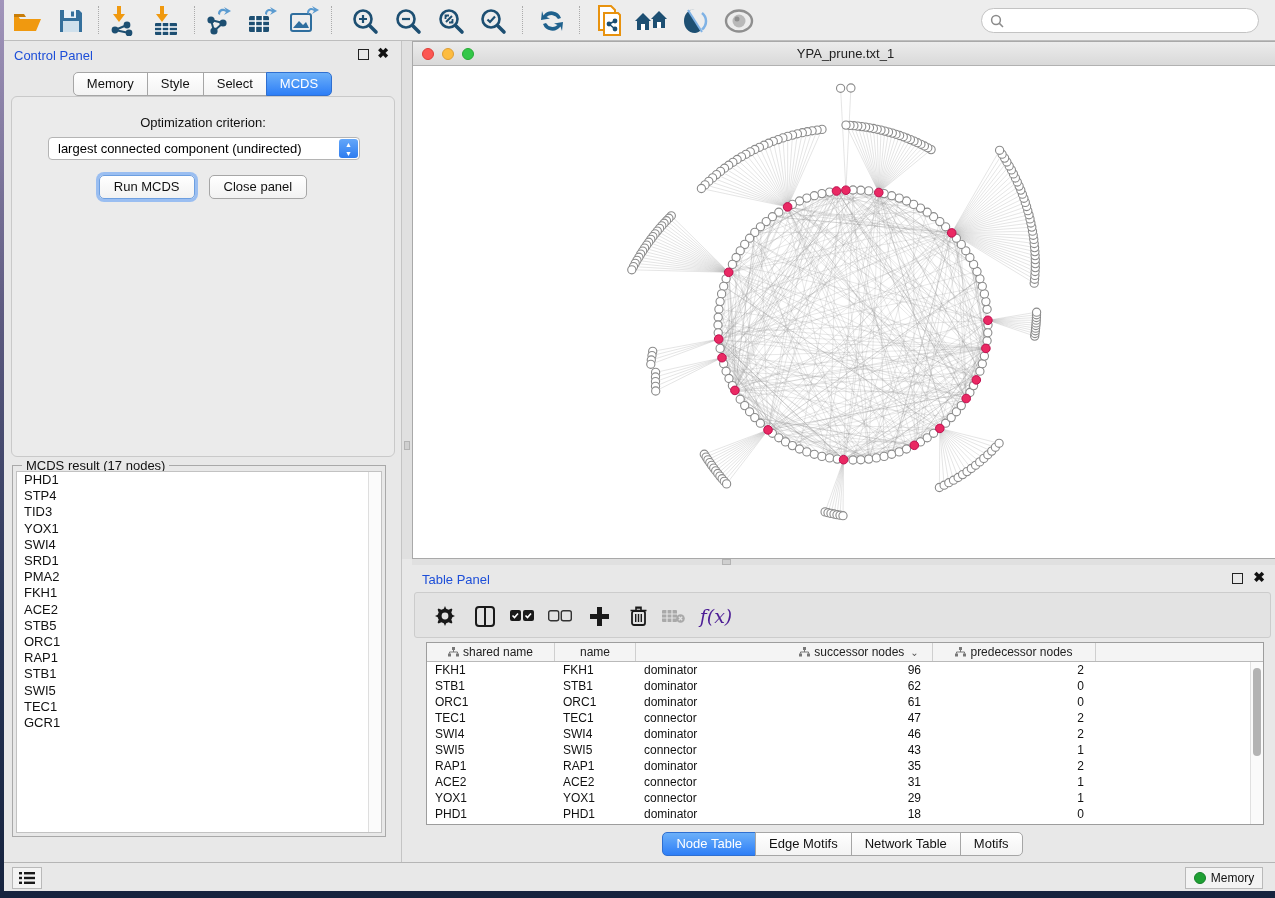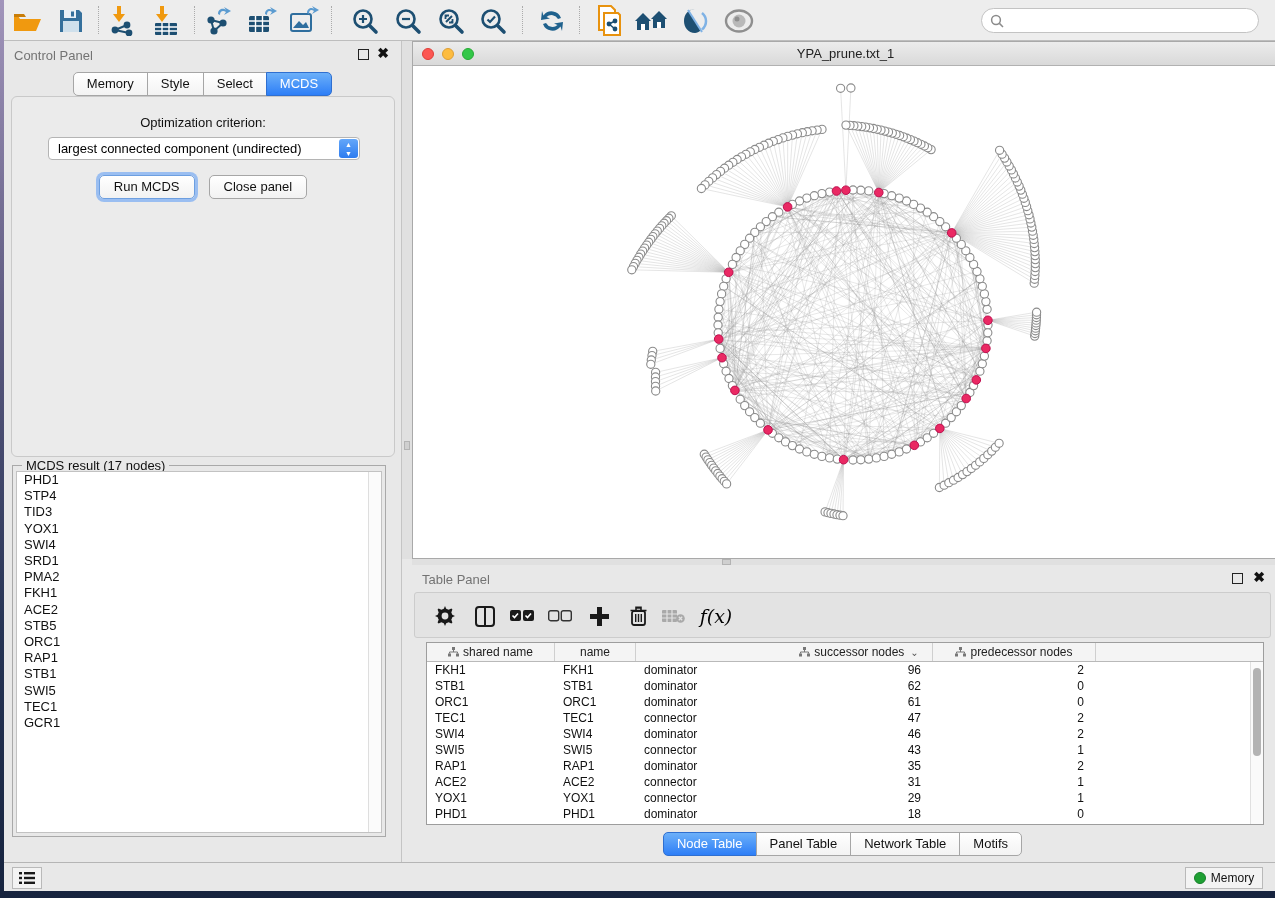--- a/index.html
+++ b/index.html
@@ -12,21 +12,21 @@
   
   .toolbar { position:absolute; left:0; top:0; right:0; height:41px; background:#ededed; border-bottom:1px solid #bdbdbd; }
   .tb-btn { position:absolute; top:4px; width:34px; height:34px; display:flex; align-items:center; justify-content:center; }
   .tb-sep { position:absolute; top:6px; height:28px; border-left:1px dotted #ababab; }
   .search-field { position:absolute; top:8px; right:16px; width:278px; height:25px; background:#fff; border:1px solid #c3c3c3; border-radius:13px; display:flex; align-items:center; padding-left:8px; }
   .search-field input { border:none; outline:none; background:transparent; font:13px "Liberation Sans",sans-serif; width:230px; margin-left:4px; }
 
   
   .control-panel { position:absolute; left:0; top:41px; width:398px; height:821px; background:#e8e8e8; border-right:1px solid #c4c4c4; }
   .panel-header { position:relative; height:28px; }
-  .panel-title { position:absolute; left:10px; top:7px; font-size:13px; color:#737373; }
+  .panel-title { position:absolute; left:10px; top:7px; font-size:13px; color:#1d4ed8; }
   .panel-float { position:absolute; top:8px; width:11px; height:11px; border:1.5px solid #222; }
   .panel-close { position:absolute; top:5px; font-size:14px; font-weight:bold; color:#111; line-height:15px; }
   .cp-tabs { position:absolute; top:31px; left:0; width:100%; display:flex; justify-content:center; }
   .seg { display:flex; }
   .seg .seg-btn { border:1px solid #a6a6a6; background:linear-gradient(#ffffff,#f3f3f3); margin-left:-1px; font:13px "Liberation Sans",sans-serif; padding:3px 13px 4px; color:#111; cursor:default; }
   .seg .seg-btn:first-child { border-radius:5px 0 0 5px; margin-left:0; }
   .seg .seg-btn:last-child { border-radius:0 5px 5px 0; }
   .seg .seg-btn.active { background:linear-gradient(#6cb0f9,#2d7ef7); border-color:#2f6fd0; color:#fff; }
   .cp-box { position:absolute; left:7px; top:55px; width:384px; height:361px; background:#ebebeb; border:1px solid #c9c9c9; border-radius:6px; }
   .opt-label { position:absolute; top:18px; width:100%; text-align:center; font-size:13px; color:#111; }
@@ -55,21 +55,21 @@
   .t-yellow { left:29px; background:#fdbc40; border:1px solid #de9f34; }
   .t-green { left:49px; background:#33c748; border:1px solid #27aa35; }
   .nw-title { text-align:center; font-size:13px; color:#222; line-height:23px; }
   .nw-canvas { position:absolute; left:0; top:24px; width:865px; height:492px; background:#fff; }
   .nw-canvas svg { position:absolute; left:0; top:0; }
 
   
   .table-panel { position:absolute; left:402px; top:565px; width:873px; height:297px; background:#e8e8e8; }
   .tp-toolbar { position:absolute; left:8px; top:27px; width:857px; height:46px; background:#e3e3e3; border:1px solid #cccccc; border-radius:3px; }
   .tp-icon { position:absolute; top:11px; width:24px; height:24px; display:flex; align-items:center; justify-content:center; }
-  .fx-label { font:italic 19px "DejaVu Serif", serif; color:#000000; }
+  .fx-label { font:italic 19px "DejaVu Serif", serif; color:#4c1d95; }
   .data-table { position:absolute; left:20px; top:77px; width:838px; height:183px; background:#fff; border:1px solid #9d9d9d; }
   .dt-header { display:flex; height:19px; background:#f4f4f4; border-bottom:1px solid #b9b9b9; }
   .dt-th { display:flex; align-items:center; justify-content:center; gap:4px; font-size:12px; color:#222; border-right:1px solid #cfcfcf; overflow:hidden; white-space:nowrap; }
   .dt-th:last-child { border-right:none; }
   .dt-row { display:flex; height:16px; }
   .dt-td { font-size:12px; color:#111; line-height:16px; overflow:hidden; white-space:nowrap; }
   .dt-td.left { padding-left:8px; text-align:left; }
   .dt-td.right { padding-right:12px; text-align:right; }
   .dt-scroll { position:absolute; right:0; top:19px; bottom:0; width:13px; background:#fafafa; border-left:1px solid #e0e0e0; }
   .dt-thumb { position:absolute; left:2px; top:6px; width:8px; height:88px; background:#b3b3b3; border-radius:4px; }
@@ -1306,21 +1306,21 @@
           </div>
         </div>
       <div class="dt-scroll">
           <div class="dt-thumb"></div>
         </div>
     </div>
 
     <div class="tp-tabs">
         <div class="seg">
           <button class="seg-btn active">Node Table</button>
-          <button class="seg-btn">Panel Table</button>
+          <button class="seg-btn">Edge Motifs</button>
           <button class="seg-btn">Network Table</button>
           <button class="seg-btn">Motifs</button>
         </div>
       </div>
   </div>
 
   <div class="status-bar">
     <div class="list-btn">
       <svg width="16" height="12" viewBox="0 0 16 12">
           <g fill="#1a1a1a">

